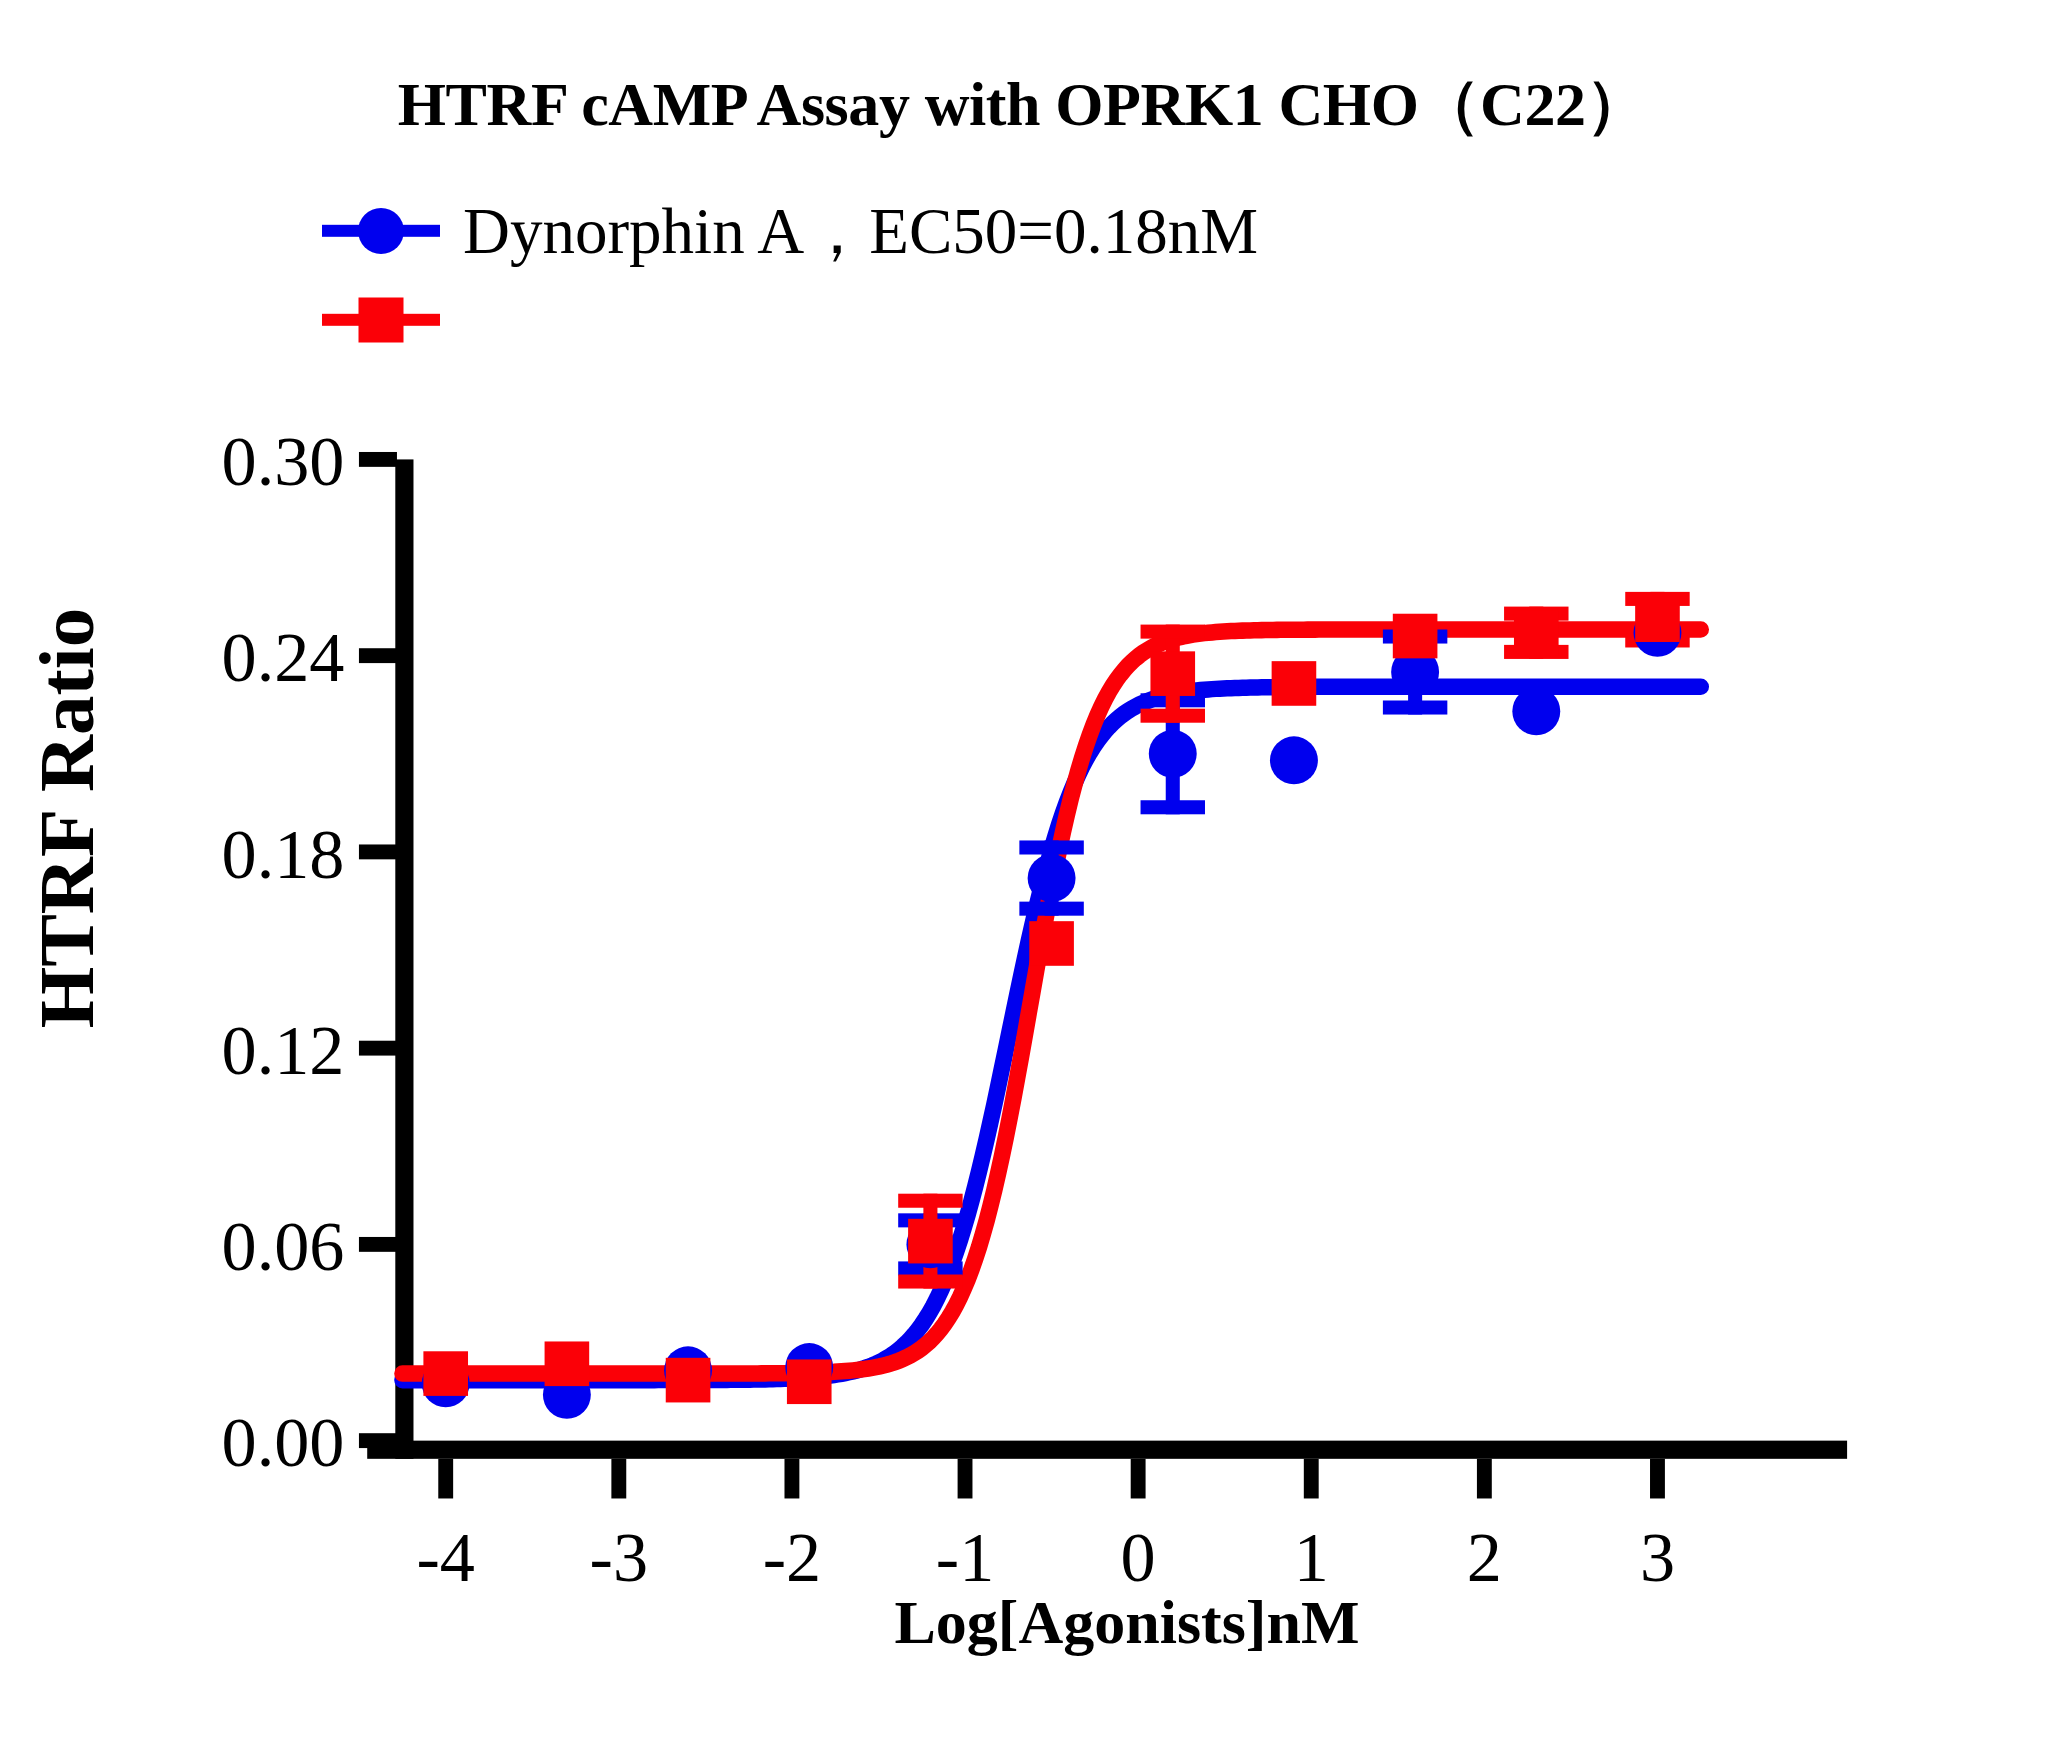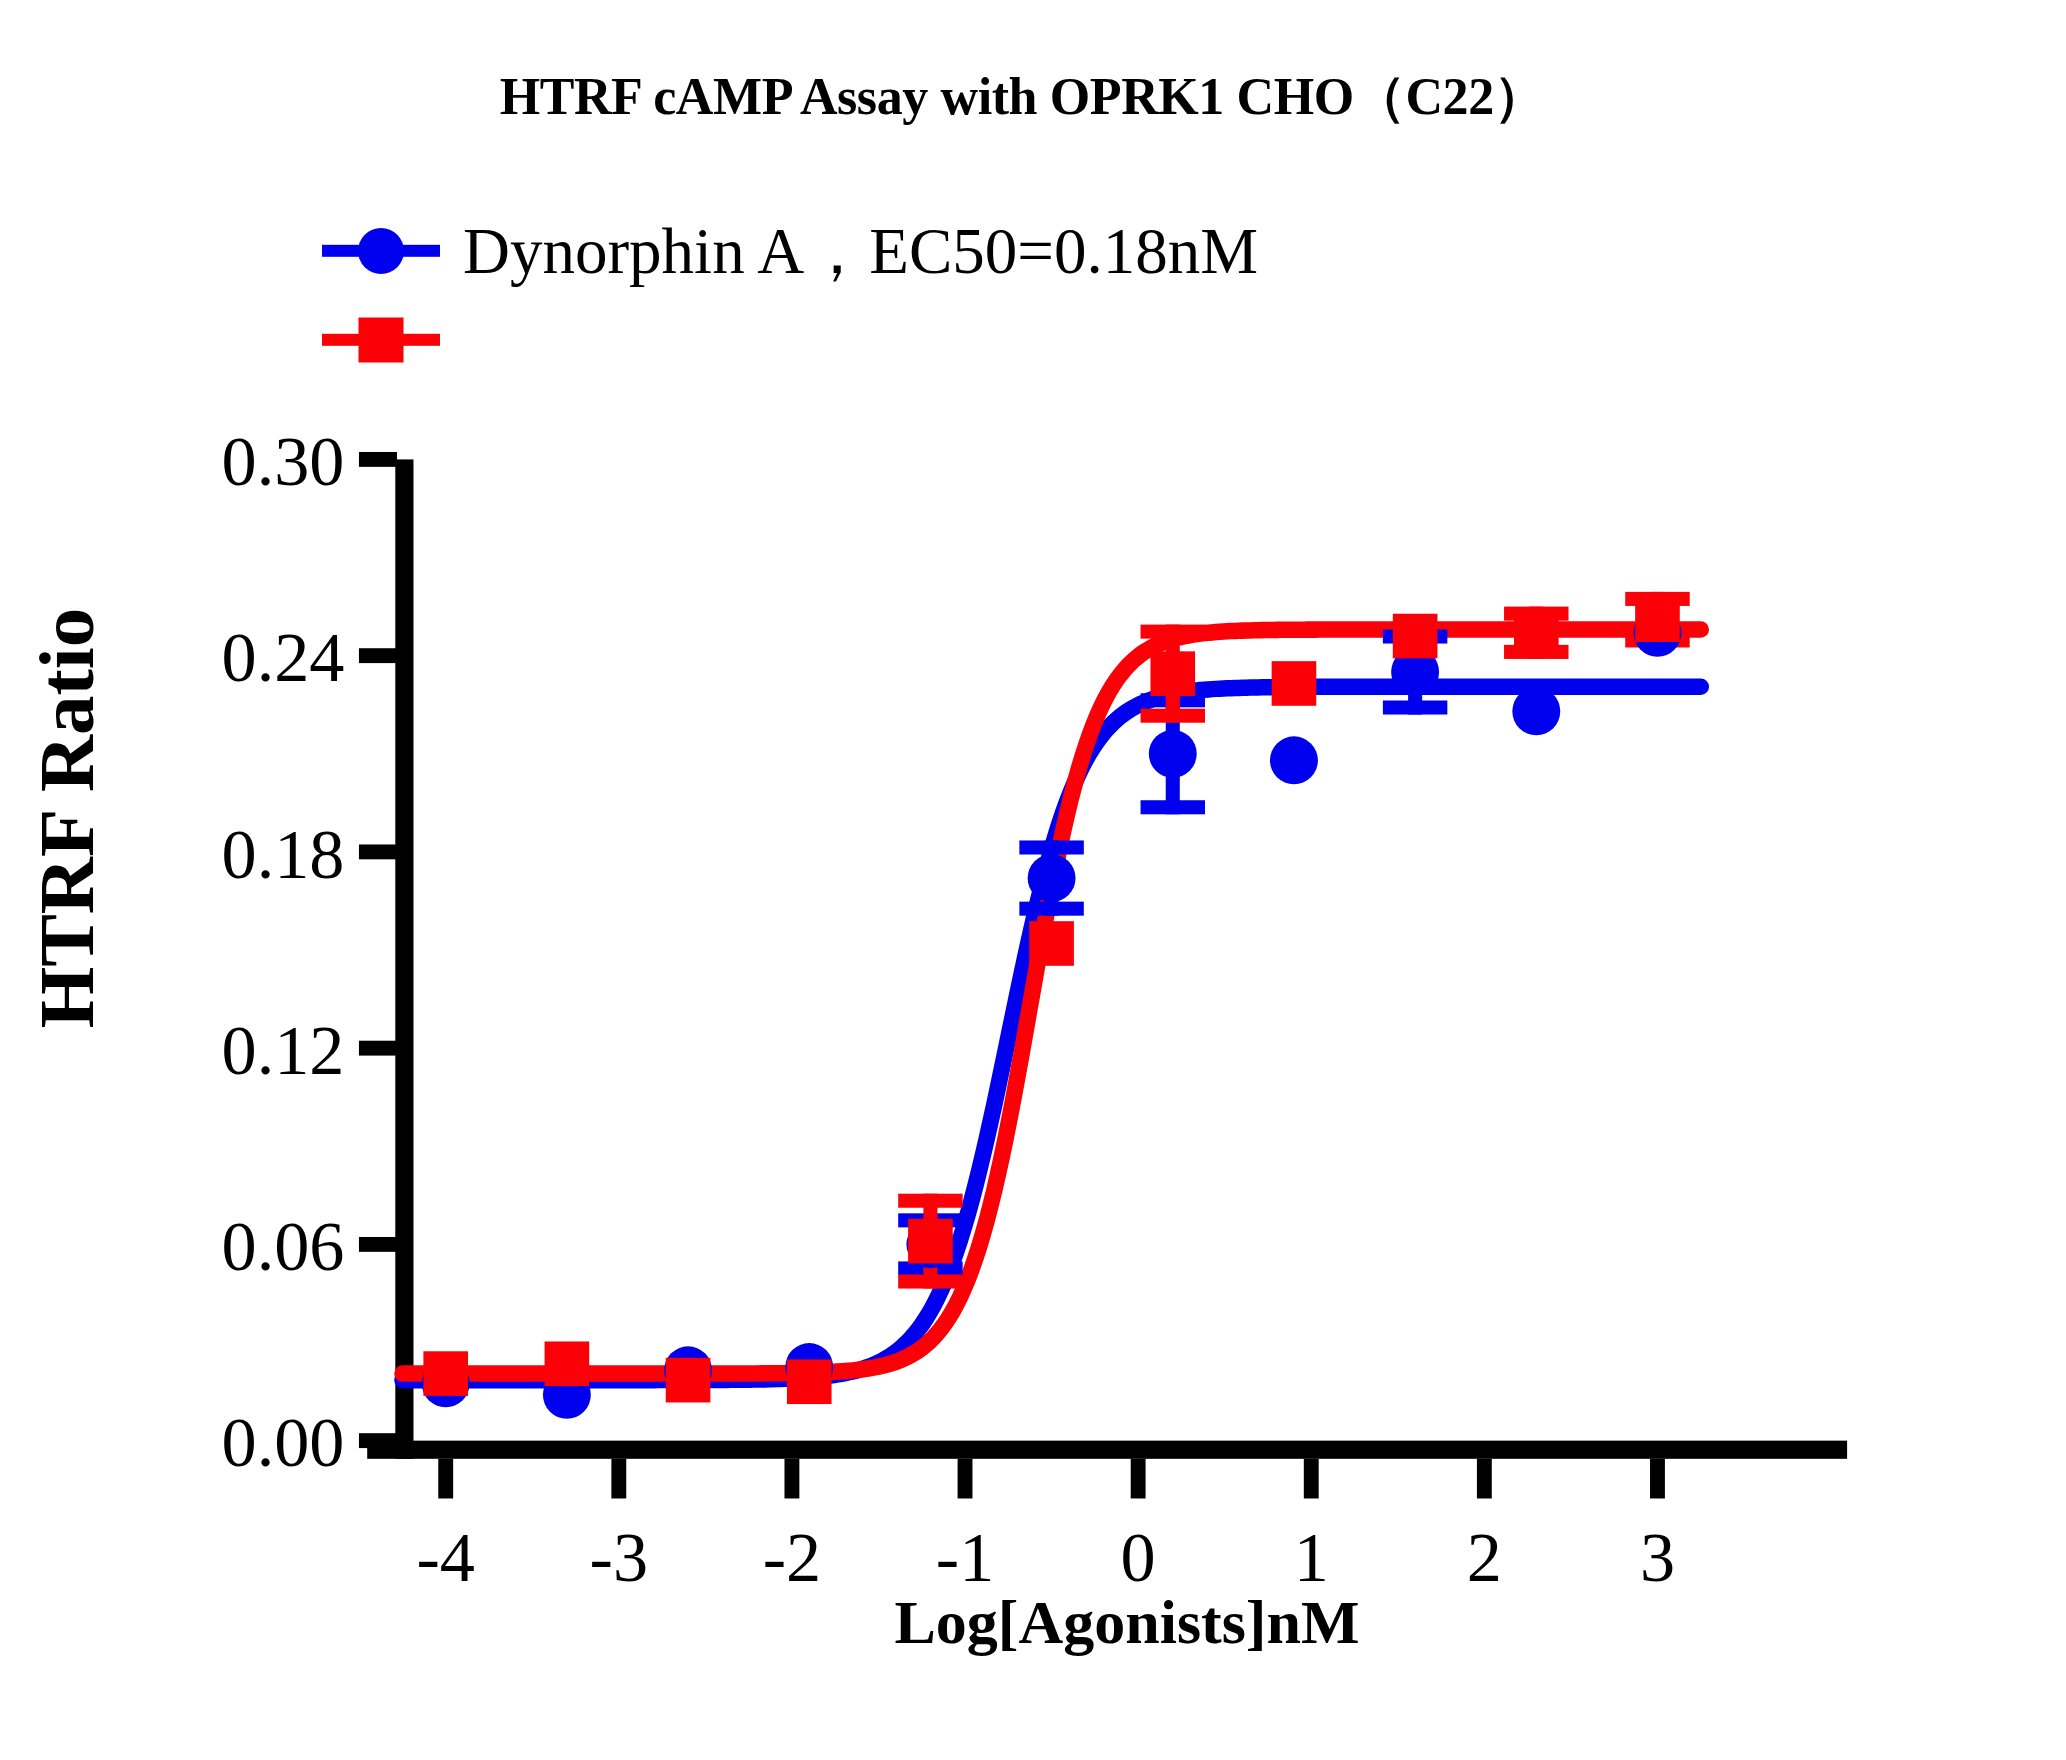--- a/index.html
+++ b/index.html
@@ -16,29 +16,29 @@
     overflow: hidden;
   }
   .title {
     position: absolute;
     left: 0;
     top: 62px;
     width: 2045px;
     text-align: center;
     font-family: "Liberation Serif", "DejaVu Serif", serif;
     font-weight: bold;
-    font-size: 52px;
+    font-size: 62px;
     color: #000000;
     letter-spacing: -0.4px;
     white-space: nowrap;
   }
   .legend {
     position: absolute;
     left: 322px;
-    top: 206px;
+    top: 186px;
     width: 1736px;
   }
   .legend-row {
     display: flex;
     align-items: center;
     height: 89px;
   }
   .legend-key {
     position: relative;
     width: 118px;

